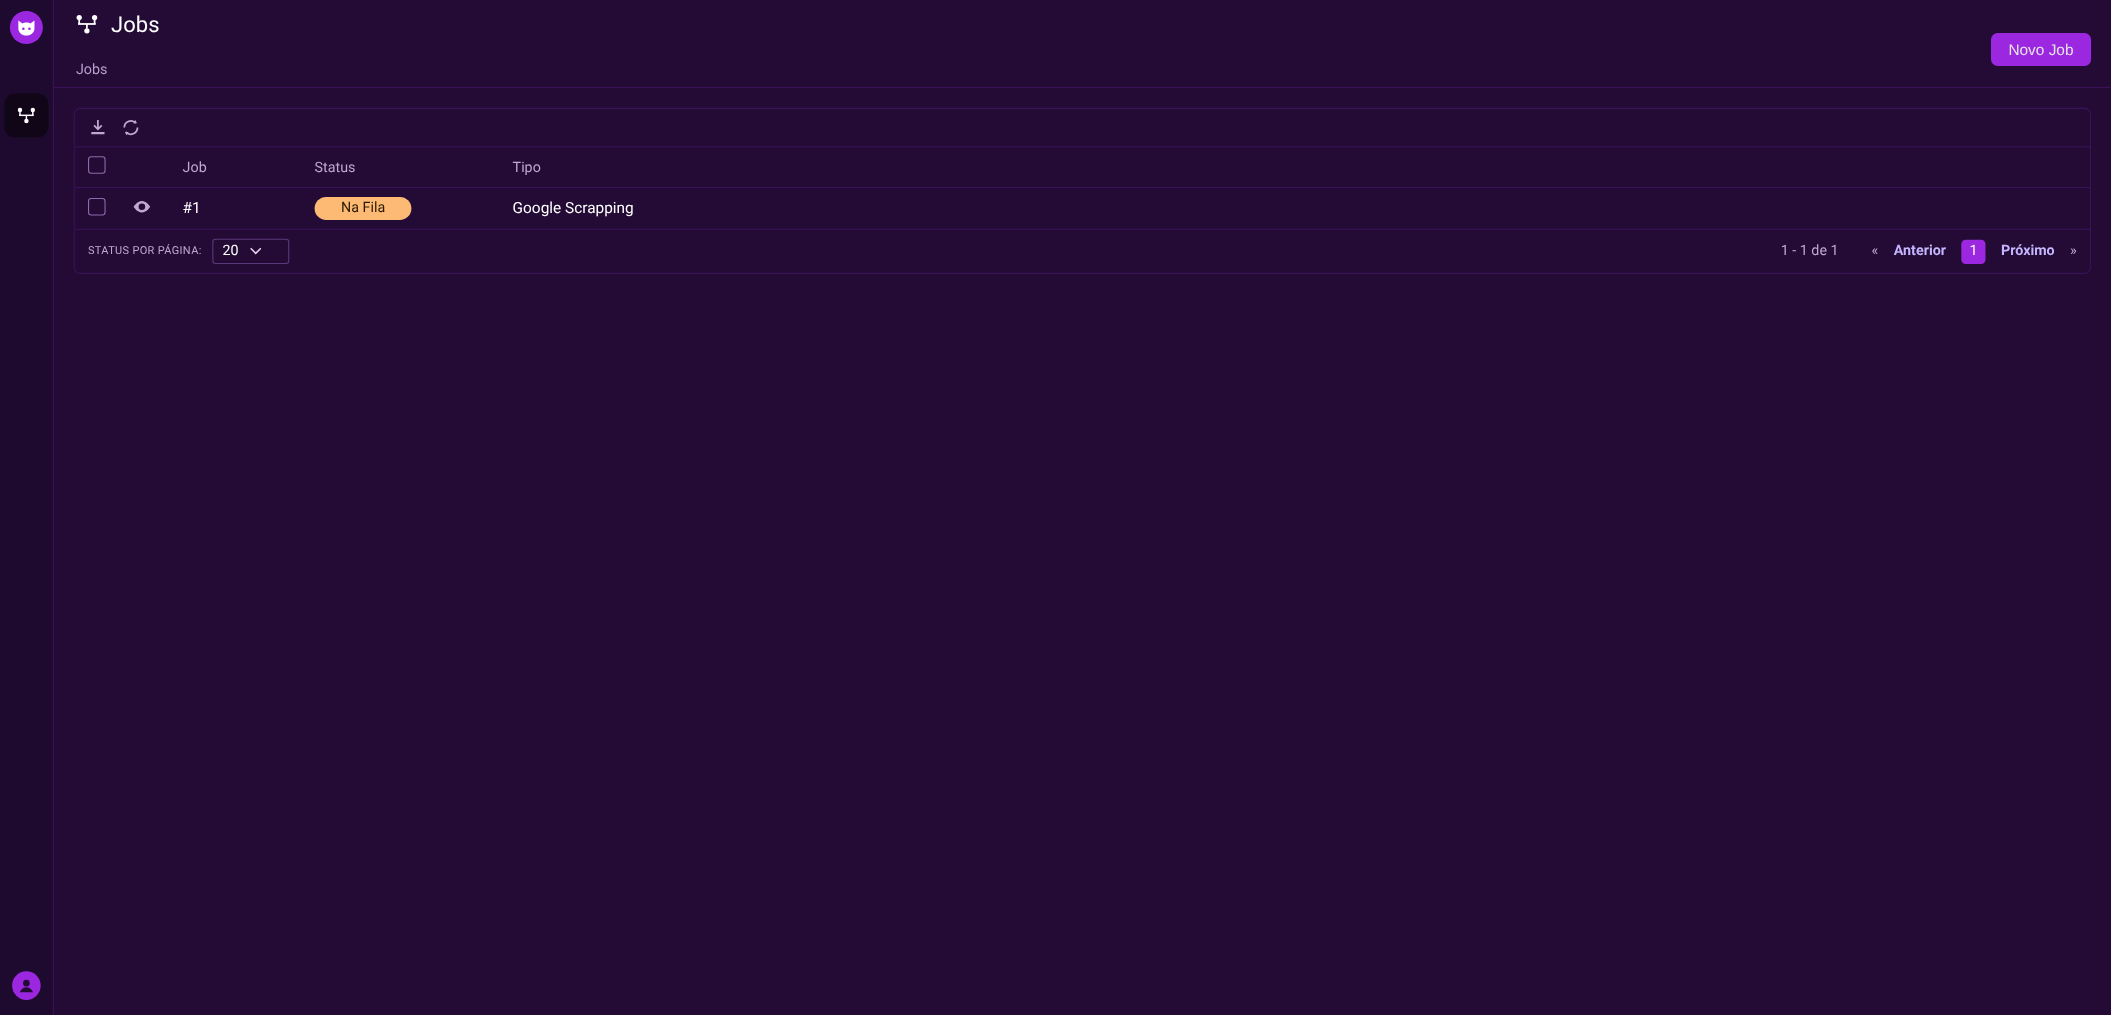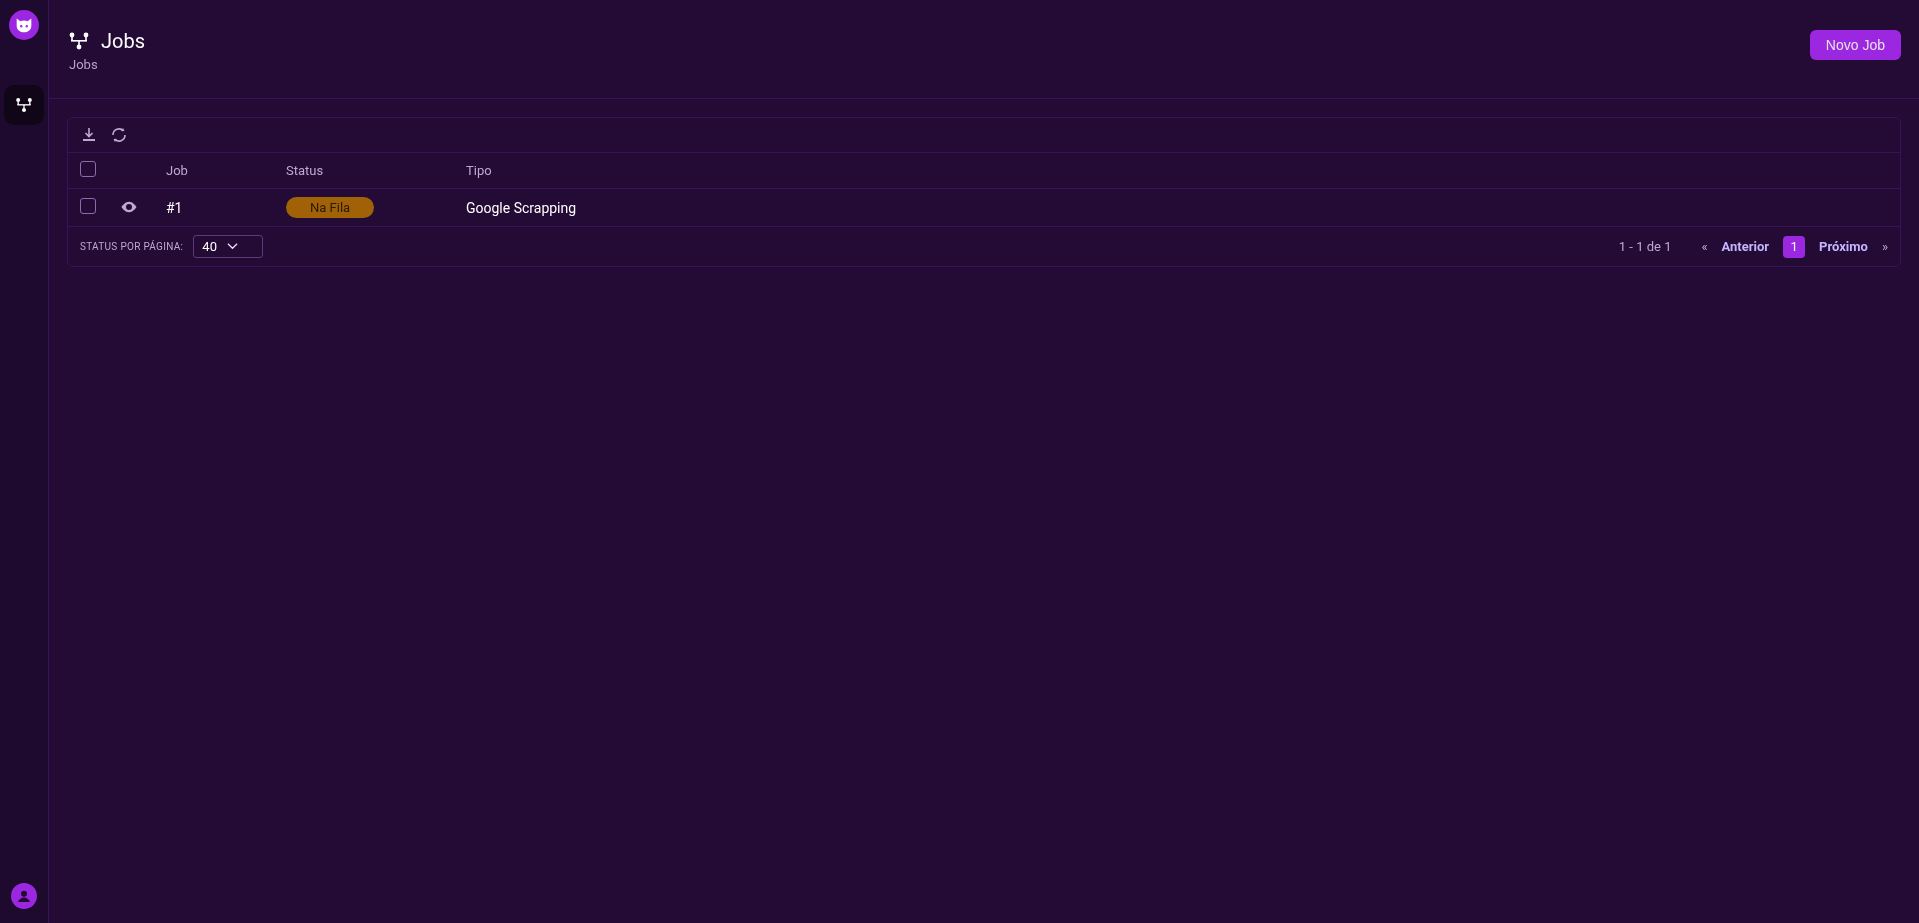--- a/index.html
+++ b/index.html
@@ -52,26 +52,26 @@
     
     .main {
       flex: 1;
       display: flex;
       flex-direction: column;
       border-left: 1px solid #3a1258;
     }
 
     
     .header {
-      height: 99px;
+      height: 80px;
       border-bottom: 1px solid #3a1258;
       padding: 10px 18px 8px 18px;
       display: flex;
       flex-direction: column;
-      justify-content: center;
+      justify-content: space-between;
       position: relative;
     }
     .header-title {
       display: flex; align-items: center; gap: 10px;
       font-size: 20px; color: #ffffff; font-weight: 400;
     }
     .header-title svg { width: 24px; height: 20px; fill: #fff; }
     .breadcrumb {
       font-size: 13px;
       color: #b5a0c9;
@@ -172,21 +172,21 @@
       width: 16px; height: 16px;
       border: 1.5px solid #8c6bab;
       border-radius: 3px;
       cursor:pointer;
       display:inline-block;
     }
     .eye-btn { width:18px; height:18px; cursor:pointer; display:inline-flex; align-items:center; justify-content:center;}
     .eye-btn svg{ width:18px; height:16px; fill:#bda9d0;}
     .badge {
       display: inline-block;
-      background: #a16207;
+      background: #fdba74;
       color: #2b1a00;
       border-radius: 14px;
       padding: 3px 24px;
       font-size: 13px;
     }
 
     
     .footer {
       display: flex;
       align-items: center;
@@ -323,21 +323,21 @@
             <td class="col-job">#1</td>
             <td class="col-status"><span class="badge">Na Fila</span></td>
             <td>Google Scrapping</td>
           </tr>
         </tbody>
       </table>
 
       <div class="footer">
         <span class="ipp-label">STATUS POR PÁGINA:</span>
         <div class="ipp-select">
-          <span>40</span>
+          <span>20</span>
           <svg viewBox="0 0 12 12">
               <path d="M1 3l5 5 5-5" fill="none" stroke="#e6d8ee" stroke-width="1.5"></path>
             </svg>
         </div>
         <div class="spacer"></div>
         <span class="range">1 - 1 de 1</span>
         <div class="pager">
           <span class="chevron">«</span>
           <span class="pg-link">Anterior</span>
           <span class="pg-current">1</span>

